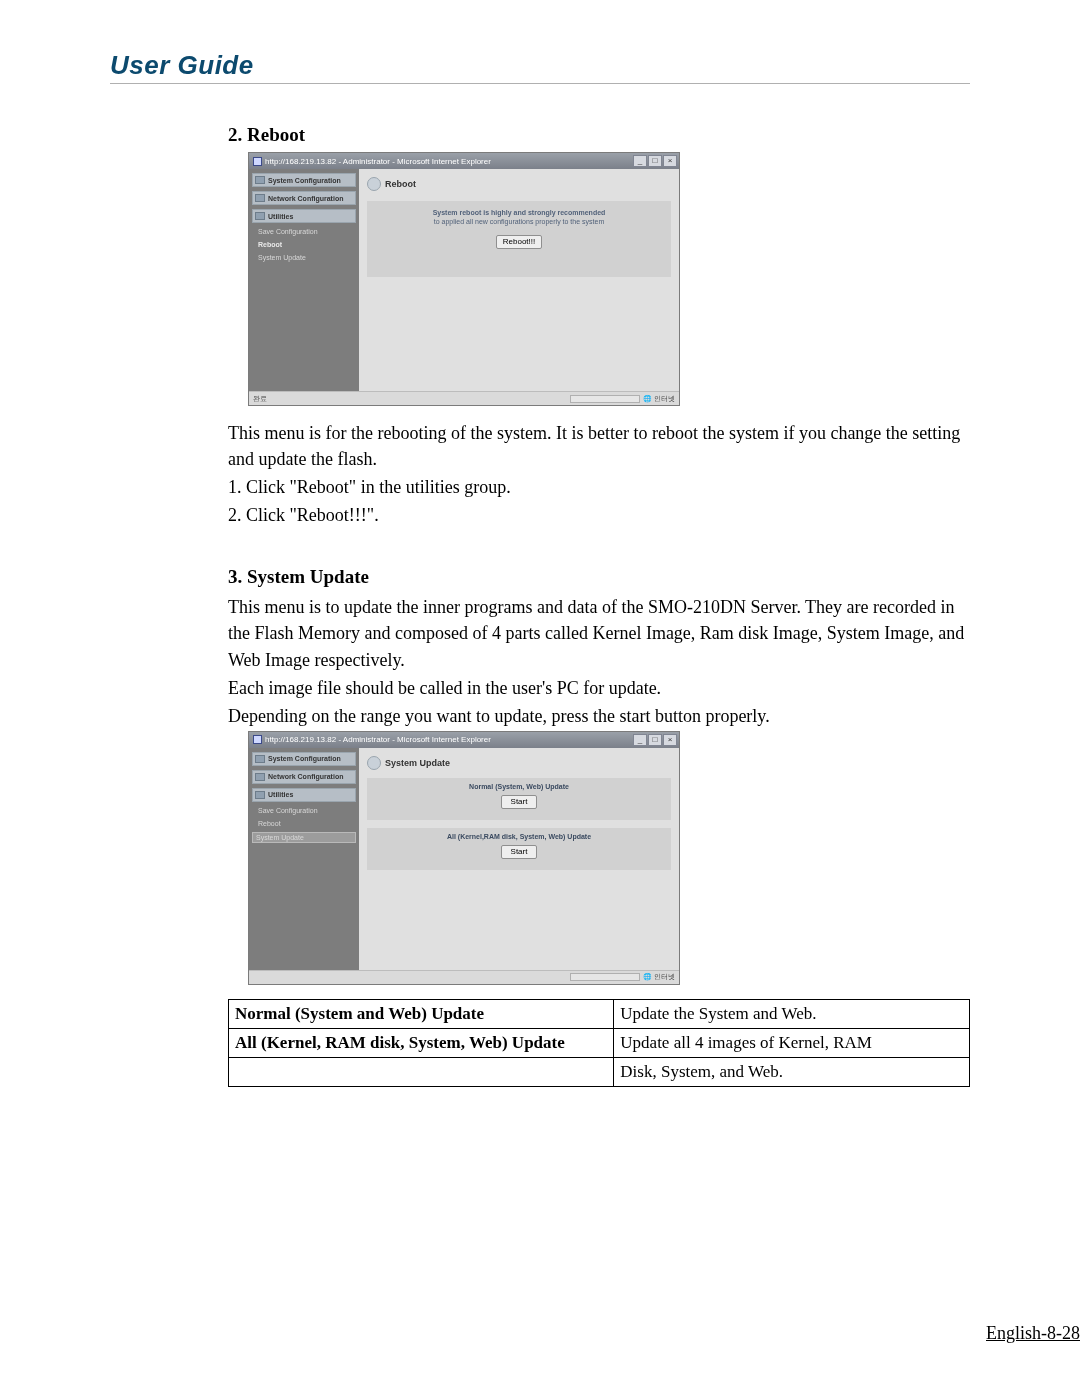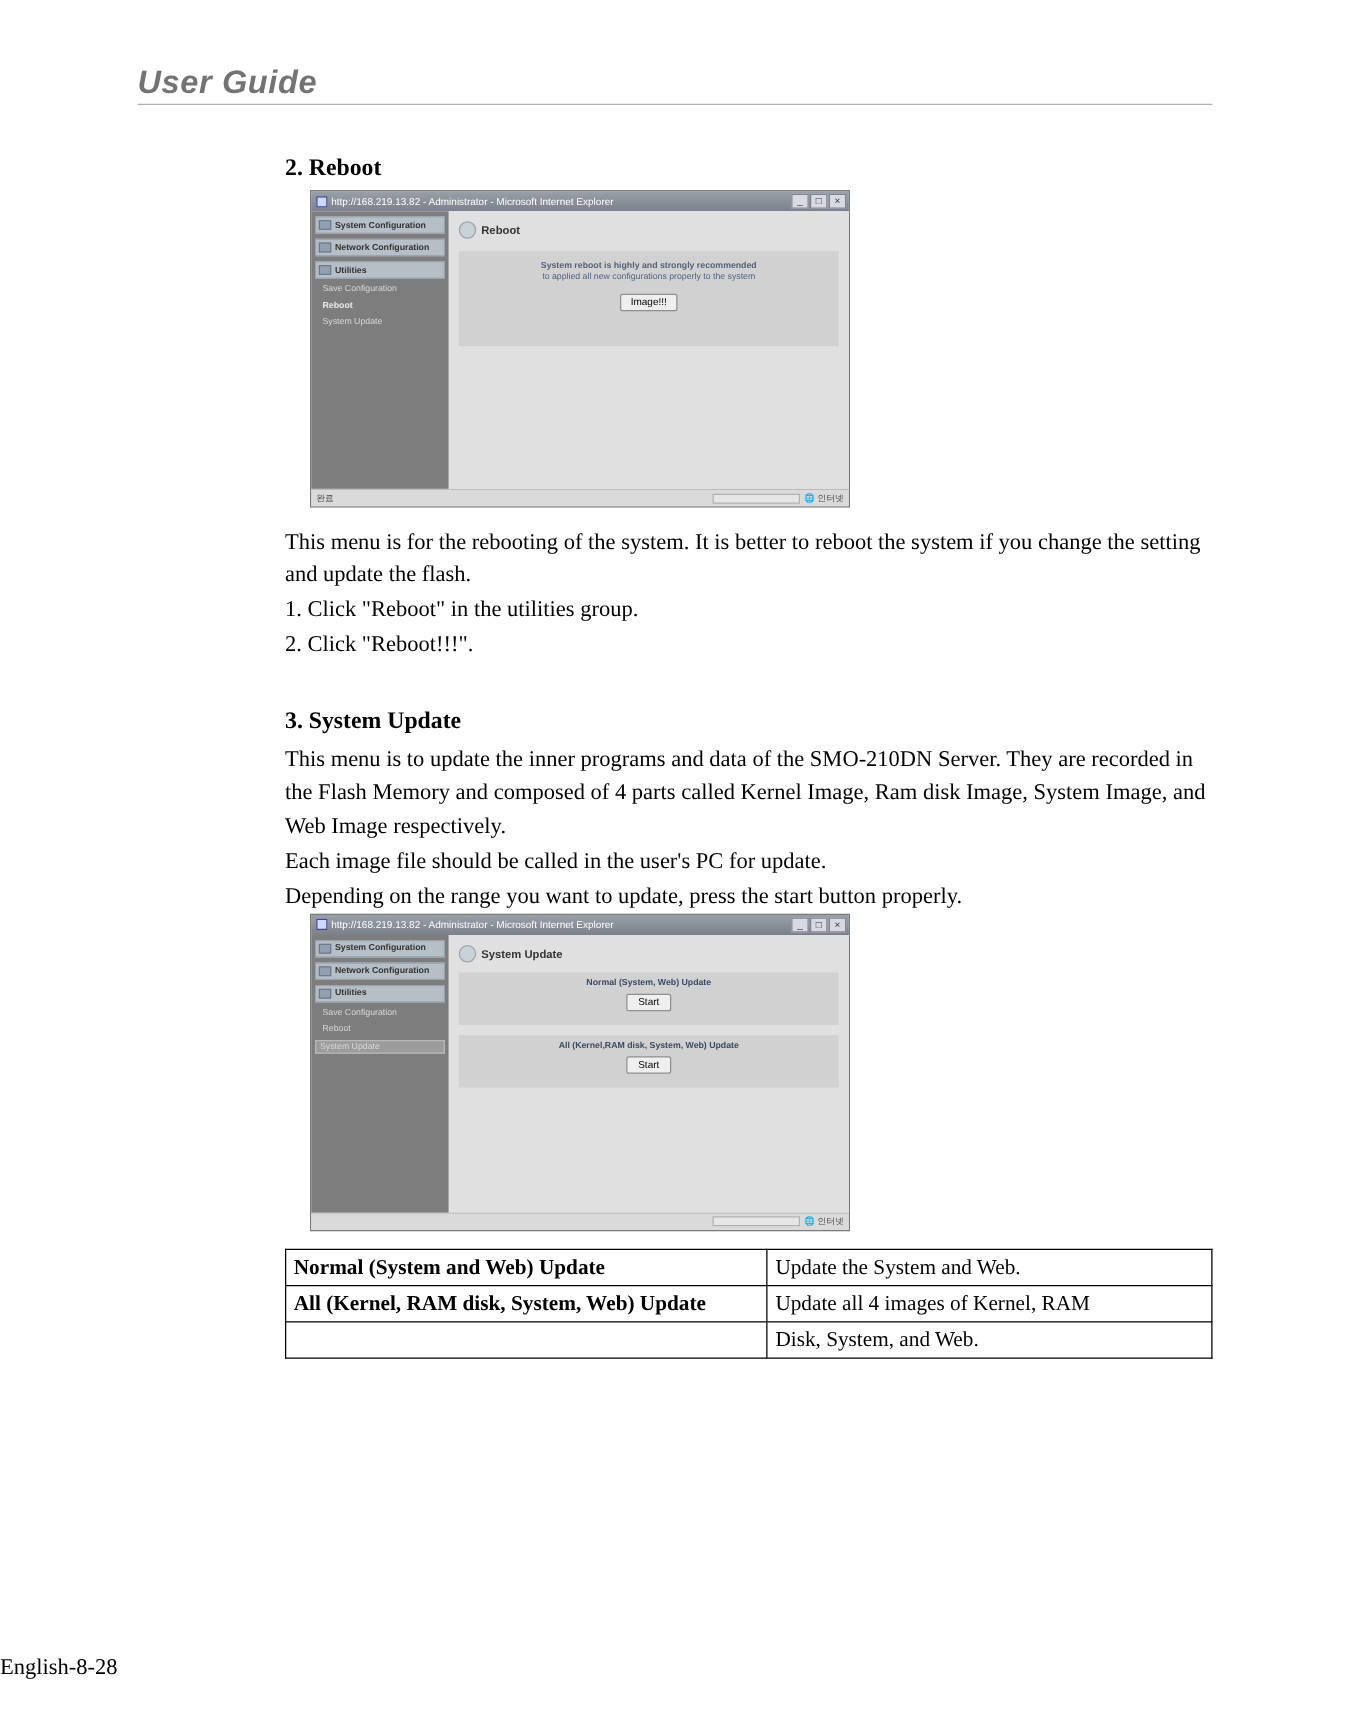--- a/index.html
+++ b/index.html
@@ -11,21 +11,21 @@
     position: relative;
     padding: 50px 110px 40px 110px;
     color: #000;
   }
 
   .header-title {
     font-family: Arial, Helvetica, sans-serif;
     font-size: 26px;
     font-weight: bold;
     font-style: italic;
-    color: #737373;
+    color: #0c4a6e;
     text-shadow: 1px 1px 0 #fff;
     letter-spacing: .5px;
   }
   .header-rule {
     border: none;
     border-top: 1px solid #b0b0b0;
     margin-top: 2px;
     margin-bottom: 40px;
   }
 
@@ -109,21 +109,21 @@
 
   .spacer { height:36px; }
 
   
   .update-table { border-collapse:collapse; width:100%; margin-top:14px; }
   .update-table td { border:1px solid #000; padding:4px 6px; font-size:17px; vertical-align:top;margin-top:14px; }
   .update-table td.first { font-weight:bold; }
 
   .page-footer {
     position:absolute; bottom:34px; left:0; right:0;
-    text-align:left; font-size:18px; font-family:"Times New Roman", serif;
+    text-align:right; font-size:18px; font-family:"Times New Roman", serif;text-decoration:underline;
   }
 </style>
 </head>
 <body>
 
 <div class="header-title">User Guide</div>
 <hr class="header-rule">
 
 <div class="indent-block">
   <div class="section-heading">2. Reboot</div>
@@ -161,21 +161,21 @@
       </div>
 
       <div class="ie-main">
         <div class="main-title">
           <span class="circ"></span>
           <span>Reboot</span>
         </div>
         <div class="reboot-panel">
           <div class="line1">System reboot is highly and strongly recommended</div>
           <div class="line2">to applied all new configurations properly to the system</div>
-          <button class="tiny-btn">Image!!!</button>
+          <button class="tiny-btn">Reboot!!!</button>
         </div>
       </div>
     </div>
 
     <div class="ie-status">
       <span>완료</span>
       <span style="display:flex;align-items:center;gap:3px;">
         <span class="prog"></span>
         <span>🌐 <span>인터넷</span></span>
       </span>

